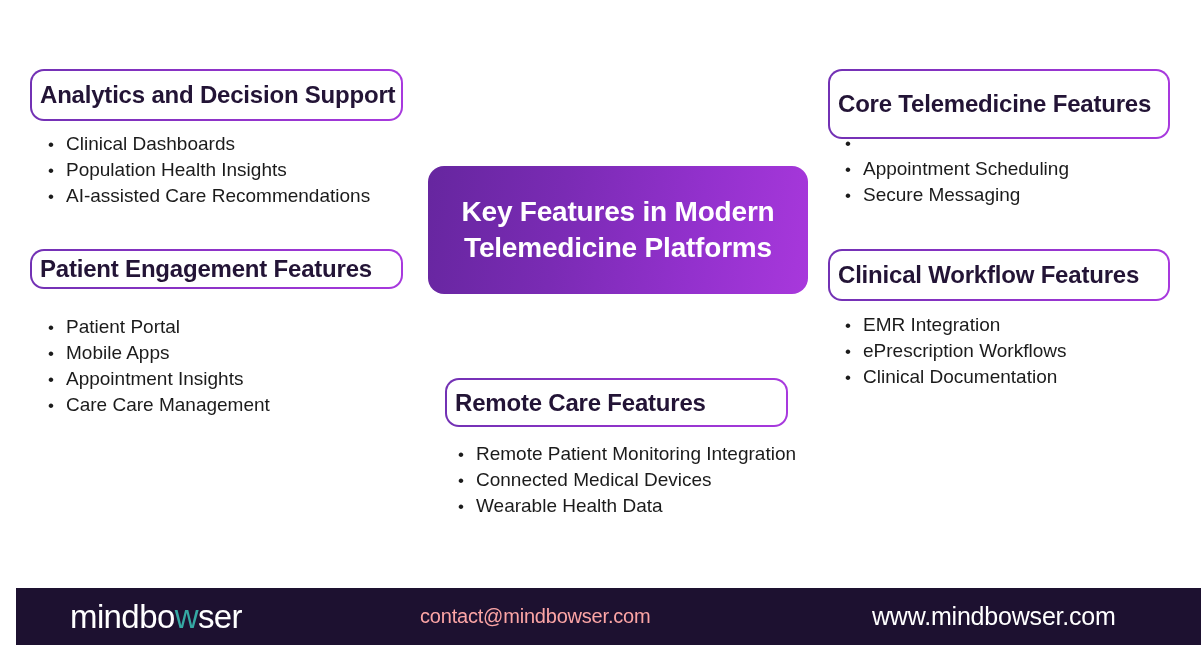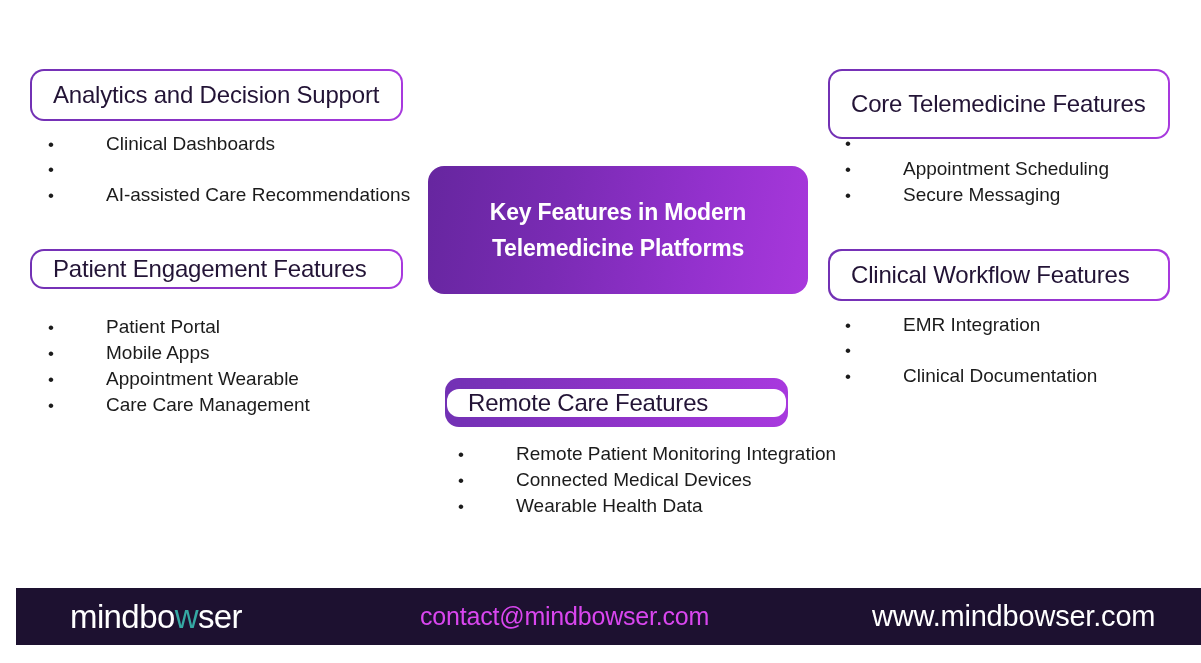--- a/index.html
+++ b/index.html
@@ -31,25 +31,25 @@
   }
   .pill-inner {
     flex: 1 1 auto;
     background: #ffffff;
     border-radius: 12px;
     display: flex;
     align-items: center;
   }
   .pill-title {
     font-size: 24px;
-    font-weight: 400;
+    font-weight: 700;
     color: #231436;
     letter-spacing: -0.2px;
     white-space: nowrap;
-    padding-left: 21px;
+    padding-left: 8px;
   }
 
   
   .bullets {
     position: absolute;
     margin: 0;
     padding: 0;
     list-style: none;
   }
   .bullet-item {
@@ -63,39 +63,38 @@
   }
   .bullet-dot {
     width: 18px;
     flex: 0 0 18px;
     text-align: left;
     color: #1b1b1b;
     font-size: 17px;
   }
   .bullet-text {
     flex: 0 1 auto;
-    margin-left: 40px;
   }
 
   
   #center-card {
     position: absolute;
     left: 428px;
     top: 166px;
     width: 380px;
     height: 128px;
     border-radius: 16px;
     background-image: linear-gradient(100deg, #66269f 0%, #7a2bb4 35%, #9331cd 70%, #a838dc 100%);
     display: flex;
     align-items: center;
     justify-content: center;
   }
   #center-title {
     color: #ffffff;
-    font-size: 23px;
+    font-size: 28px;
     font-weight: 700;
     line-height: 36px;
     text-align: center;
     letter-spacing: -0.2px;
     padding: 0 18px;
   }
 
   
   #footer {
     position: absolute;
@@ -113,28 +112,28 @@
     font-size: 33px;
     font-weight: 400;
     letter-spacing: -0.6px;
     color: #ffffff;
     line-height: 1;
   }
   #logo .accent { color: #35a8a3; }
   #footer-email {
     position: absolute;
     left: 404px;
+    font-size: 20px;
+    color: #fca5a5;
+    letter-spacing: -0.2px;
+  }
+  #footer-site {
+    position: absolute;
+    left: 856px;
     font-size: 25px;
-    color: #d946ef;
-    letter-spacing: -0.2px;
-  }
-  #footer-site {
-    position: absolute;
-    left: 856px;
-    font-size: 29px;
     color: #ffffff;
     letter-spacing: -0.2px;
     text-align: center;
   }
 </style>
 </head>
 <body>
 
 <div id="canvas">
 
@@ -143,20 +142,21 @@
       <span class="pill-title">Analytics and Decision Support</span>
     </div>
   </div>
   <ul class="bullets" id="bullets-analytics" style="left:48px; top:133px;">
     <li class="bullet-item">
       <span class="bullet-dot">•</span>
       <span class="bullet-text">Clinical Dashboards</span>
     </li>
     <li class="bullet-item">
       <span class="bullet-dot">•</span>
+      <span class="bullet-text">Population Health Insights</span>
     </li>
     <li class="bullet-item">
       <span class="bullet-dot">•</span>
       <span class="bullet-text">AI-assisted Care Recommendations</span>
     </li>
   </ul>
 
   <div class="pill" id="pill-core" style="left:828px; top:69px; width:342px; height:70px;">
     <div class="pill-inner">
       <span class="pill-title">Core Telemedicine Features</span>
@@ -189,48 +189,49 @@
     <li class="bullet-item">
       <span class="bullet-dot">•</span>
       <span class="bullet-text">Patient Portal</span>
     </li>
     <li class="bullet-item">
       <span class="bullet-dot">•</span>
       <span class="bullet-text">Mobile Apps</span>
     </li>
     <li class="bullet-item">
       <span class="bullet-dot">•</span>
-      <span class="bullet-text">Appointment Wearable</span>
+      <span class="bullet-text">Appointment Insights</span>
     </li>
     <li class="bullet-item">
       <span class="bullet-dot">•</span>
       <span class="bullet-text">Care Care Management</span>
     </li>
   </ul>
 
-  <div class="pill" id="pill-clinical" style="left:828px; top:249px; width:342px; height:52px;border-radius:13px;">
+  <div class="pill" id="pill-clinical" style="left:828px; top:249px; width:342px; height:52px;">
     <div class="pill-inner">
       <span class="pill-title">Clinical Workflow Features</span>
     </div>
   </div>
   <ul class="bullets" id="bullets-clinical" style="left:845px; top:314px;">
     <li class="bullet-item">
       <span class="bullet-dot">•</span>
       <span class="bullet-text">EMR Integration</span>
     </li>
     <li class="bullet-item">
       <span class="bullet-dot">•</span>
+      <span class="bullet-text">ePrescription Workflows</span>
     </li>
     <li class="bullet-item">
       <span class="bullet-dot">•</span>
       <span class="bullet-text">Clinical Documentation</span>
     </li>
   </ul>
 
-  <div class="pill" id="pill-remote" style="left:445px; top:378px; width:343px; height:49px;align-items:center;">
+  <div class="pill" id="pill-remote" style="left:445px; top:378px; width:343px; height:49px;">
     <div class="pill-inner">
       <span class="pill-title">Remote Care Features</span>
     </div>
   </div>
   <ul class="bullets" id="bullets-remote" style="left:458px; top:443px;">
     <li class="bullet-item">
       <span class="bullet-dot">•</span>
       <span class="bullet-text">Remote Patient Monitoring Integration</span>
     </li>
     <li class="bullet-item">

